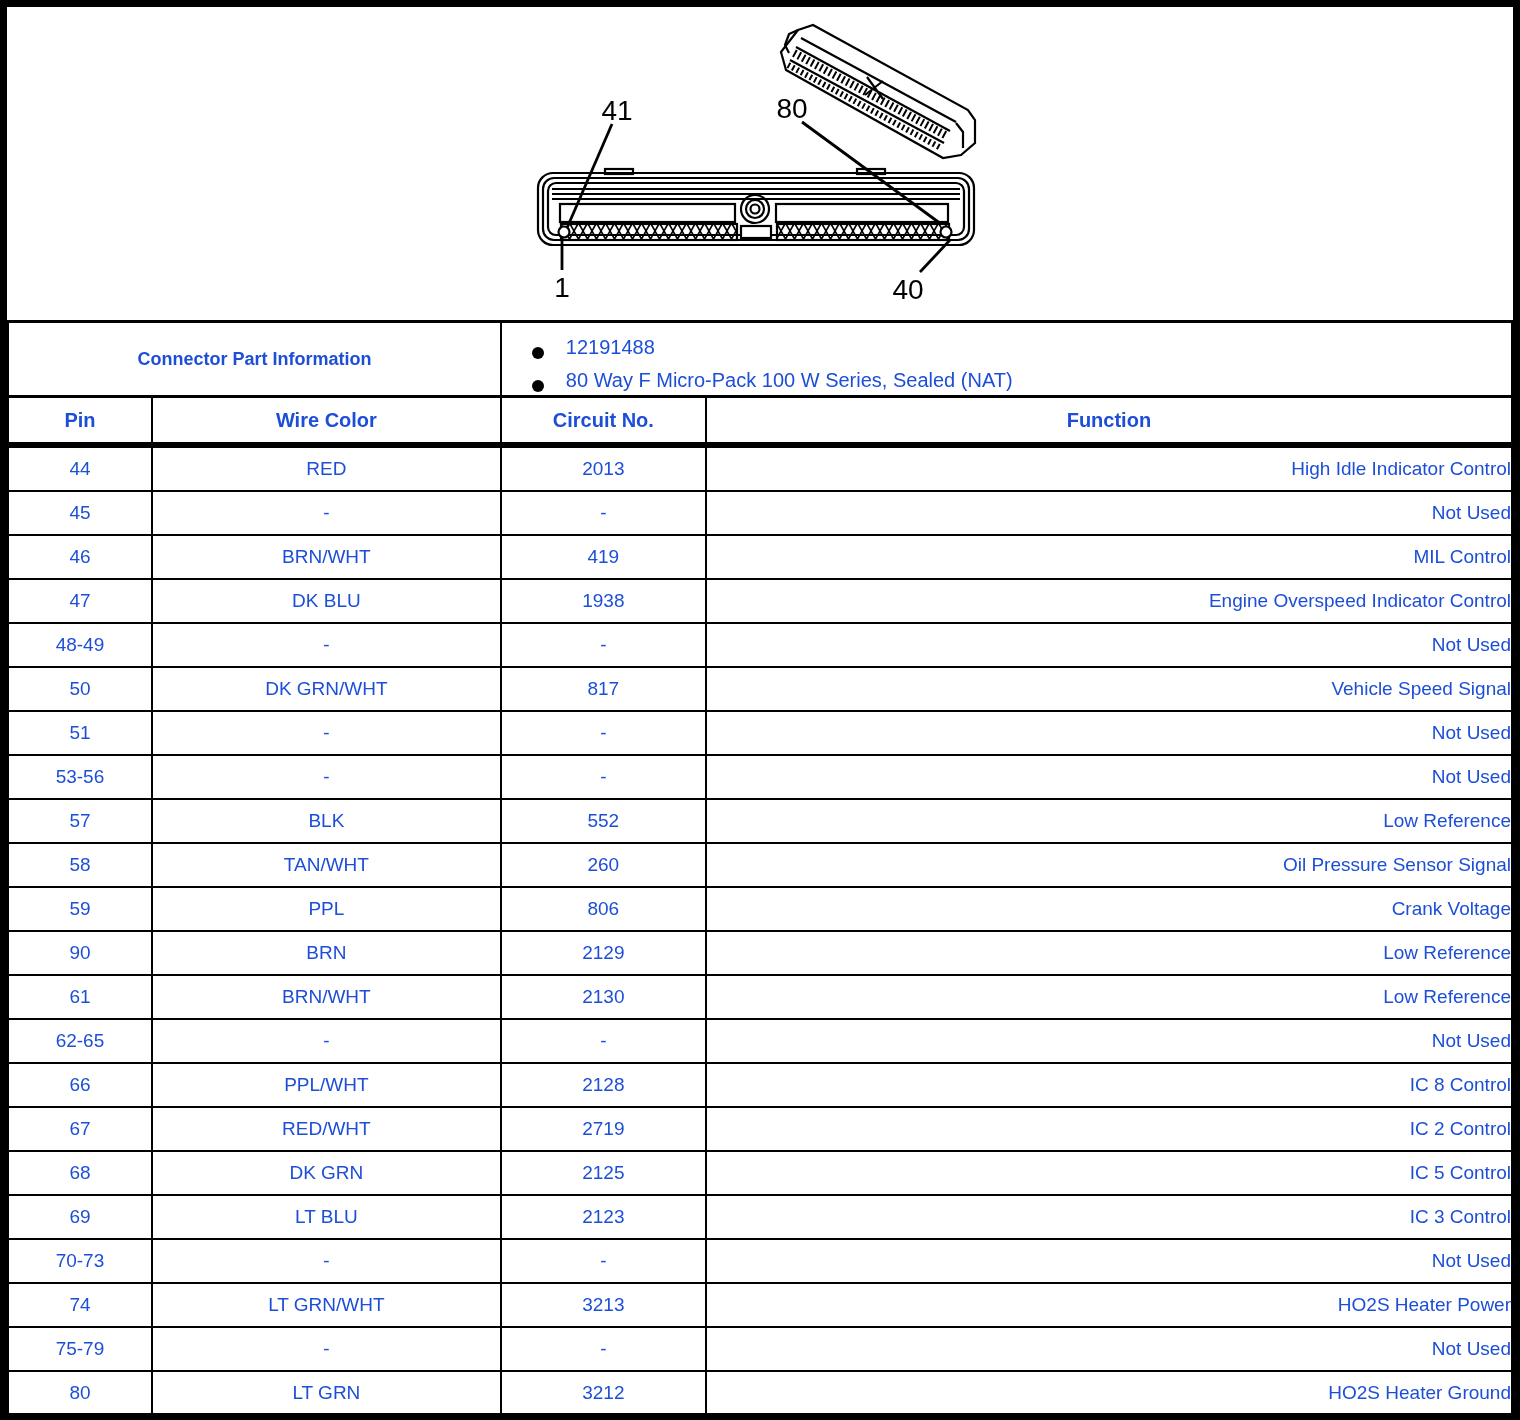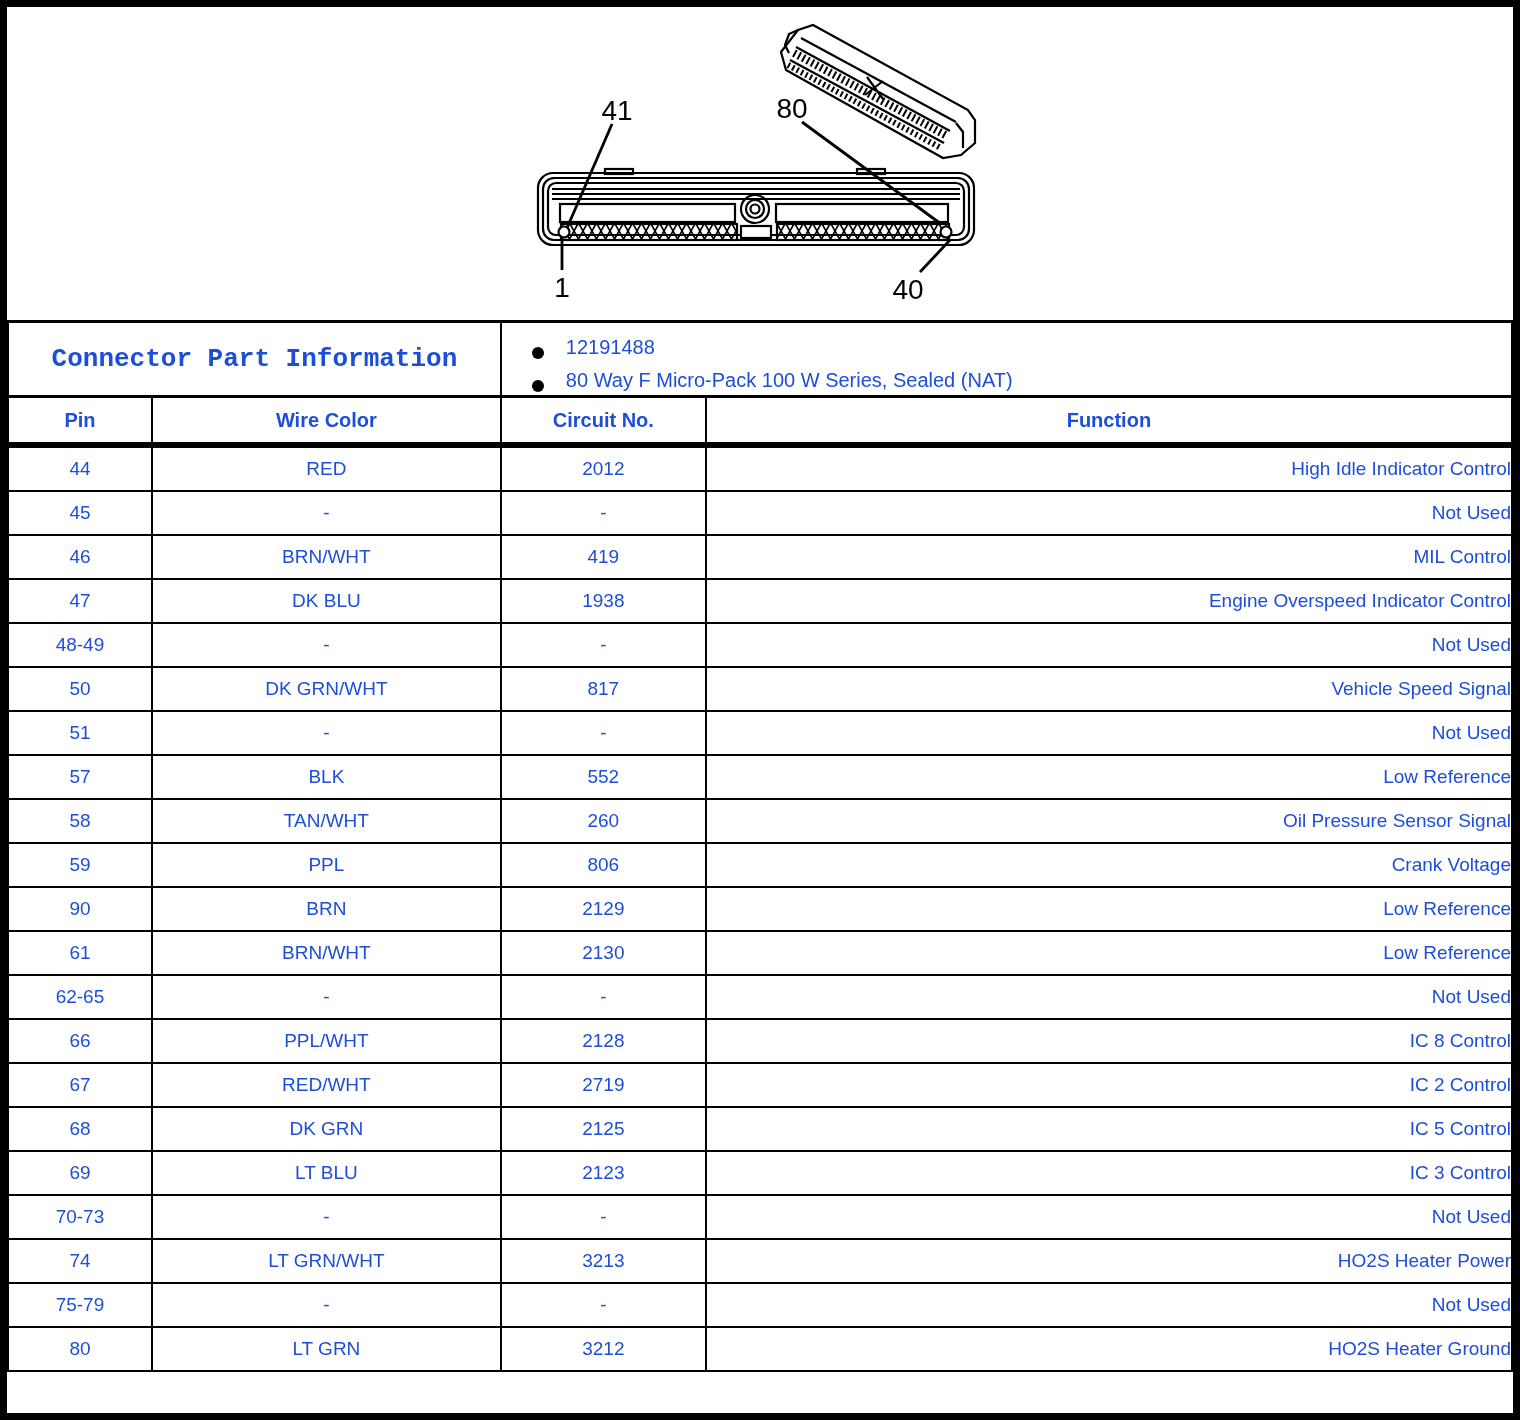--- a/index.html
+++ b/index.html
@@ -31,27 +31,26 @@
   }
   table.pinout td, table.pinout th{
     border:2px solid #000;
     padding:0;
     overflow:hidden;
     white-space:nowrap;
   }
   
   tr.partinfo-row th{
     height:72px;
-    font-size:26px;
+    font-size:18px;
     font-weight:bold;
     text-align:center;
     vertical-align:middle;
     border-top:3px solid #000;
     border-bottom:3px solid #000;
-    font-family:Liberation Mono, monospace;
   }
   tr.partinfo-row td{
     height:72px;
     vertical-align:middle;
     border-top:3px solid #000;
     border-bottom:3px solid #000;
   }
   .bullet-line{
     display:flex;align-items:flex-end;
     padding-left:30px;
@@ -165,21 +164,21 @@
         <th>Pin</th>
         <th>Wire Color</th>
         <th>Circuit No.</th>
         <th>Function</th>
       </tr>
     </thead>
     <tbody class="pinout-body">
         <tr>
           <td>44</td>
           <td>RED</td>
-          <td>2012</td>
+          <td>2013</td>
           <td class="fn">High Idle Indicator Control</td>
         </tr>
         <tr>
           <td>45</td>
           <td>-</td>
           <td>-</td>
           <td class="fn">Not Used</td>
         </tr>
         <tr>
           <td>46</td>
@@ -205,20 +204,26 @@
           <td>817</td>
           <td class="fn">Vehicle Speed Signal</td>
         </tr>
         <tr>
           <td>51</td>
           <td>-</td>
           <td>-</td>
           <td class="fn">Not Used</td>
         </tr>
         <tr>
+          <td>53-56</td>
+          <td>-</td>
+          <td>-</td>
+          <td class="fn">Not Used</td>
+        </tr>
+        <tr>
           <td>57</td>
           <td>BLK</td>
           <td>552</td>
           <td class="fn">Low Reference</td>
         </tr>
         <tr>
           <td>58</td>
           <td>TAN/WHT</td>
           <td>260</td>
           <td class="fn">Oil Pressure Sensor Signal</td>

